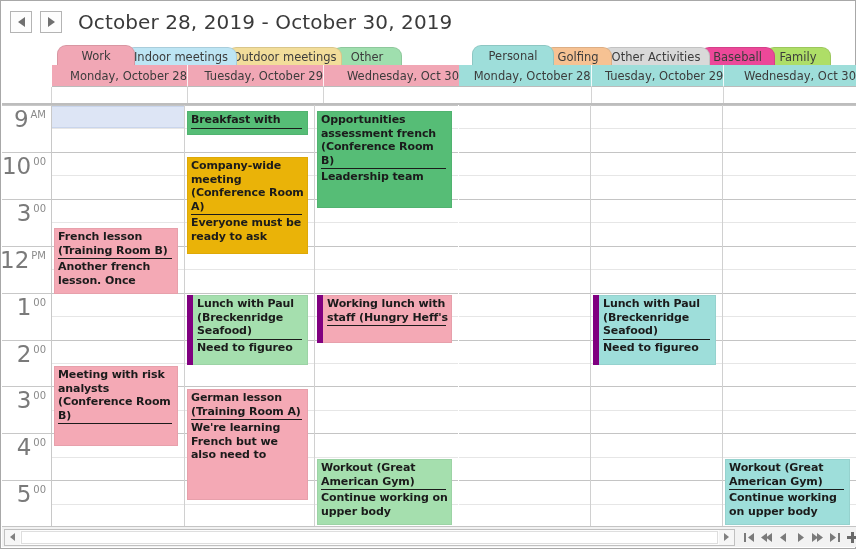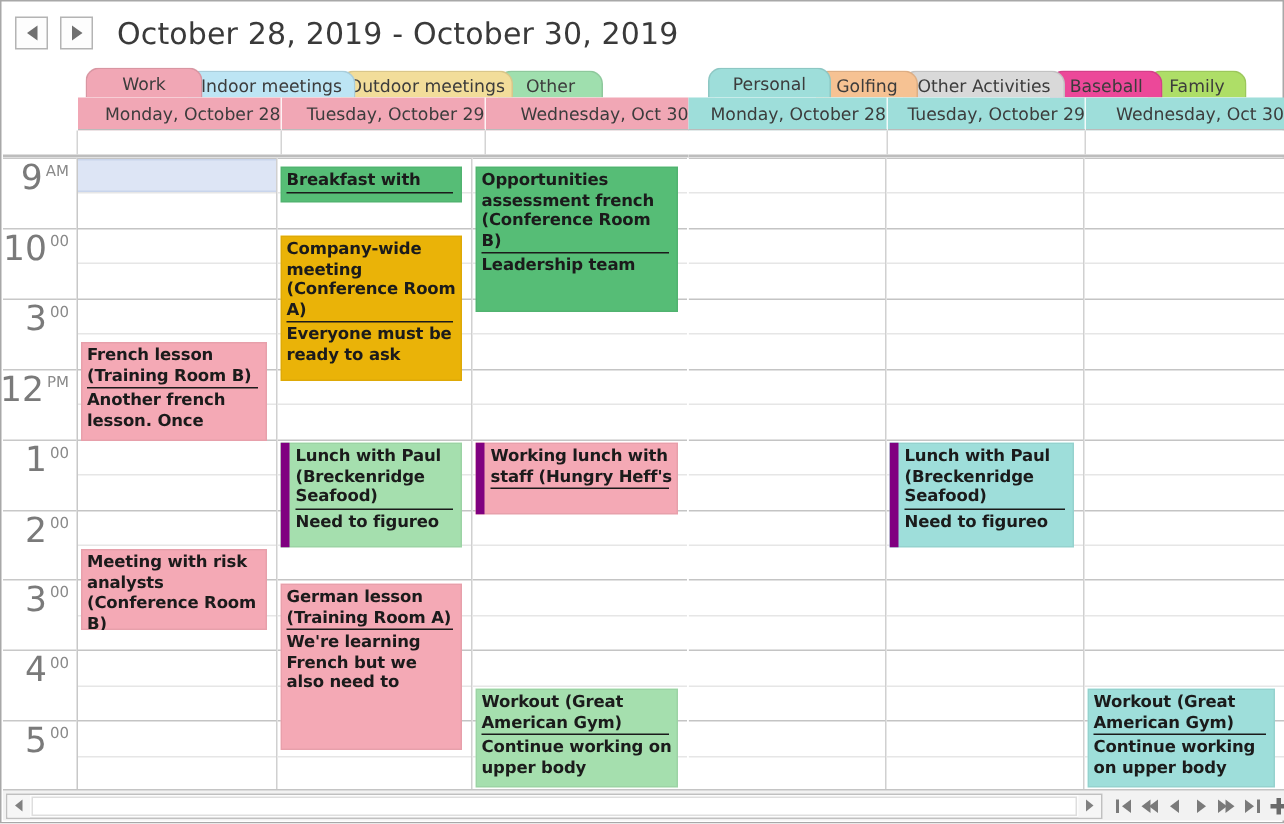--- a/index.html
+++ b/index.html
@@ -356,21 +356,21 @@
             <div class="rowline hour" style="top: 375px;"></div>
             <div class="rowline half" style="top: 399px;"></div>
             <div class="selcell" style="top: 1px; height: 22.45px; left: 0px; right: 0px;"></div>
             <div class="appt" style="top: 123px; height: 66px; left: 2px; right: 6px; background: rgb(244, 169, 181);">
               <div class="inner" style="left: 0px;">
                 <div class="subj">French lesson (Training Room B)</div>
                 <div class="rule"></div>
                 <div class="desc">Another french lesson. Once</div>
               </div>
             </div>
-            <div class="appt" style="top: 261px; height: 54px; left: 2px; right: 6px; background: rgb(244, 169, 181);">
+            <div class="appt" style="top: 261px; height: 80px; left: 2px; right: 6px; background: rgb(244, 169, 181);">
               <div class="inner" style="left: 0px;">
                 <div class="subj">Meeting with risk analysts (Conference Room B)</div>
                 <div class="rule"></div>
               </div>
             </div>
           </div>
           <div class="daycol" style="left: 133px; width: 130px;">
             <div class="rowline hour" style="top: 0px;"></div>
             <div class="rowline half" style="top: 23px;"></div>
             <div class="rowline hour" style="top: 47px;"></div>

